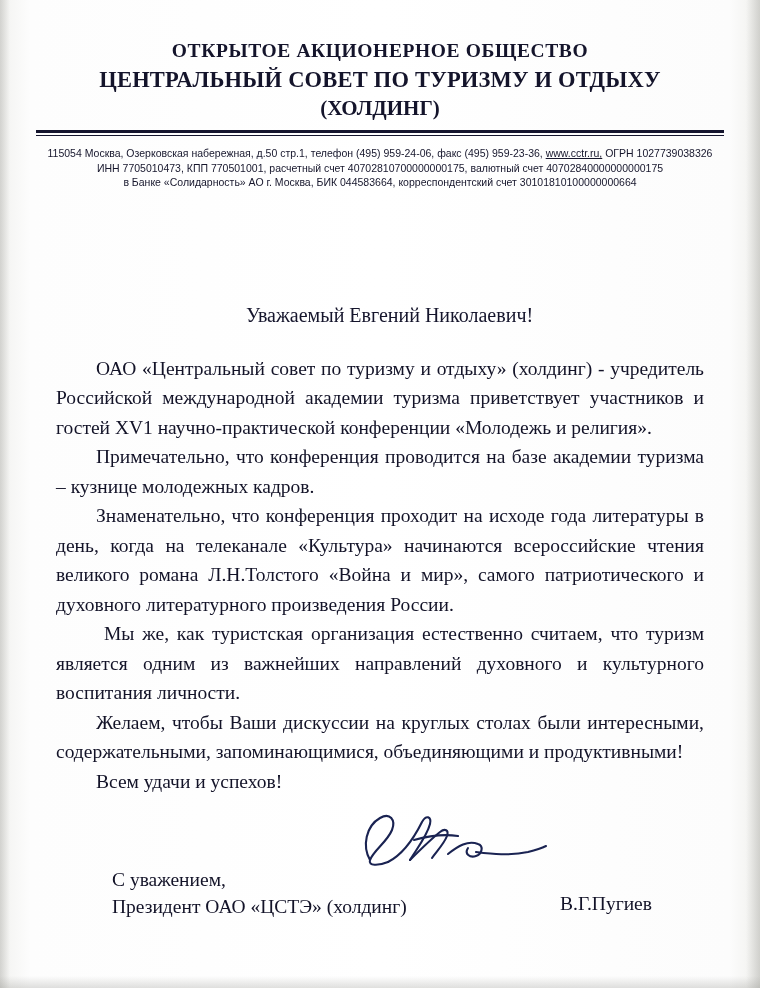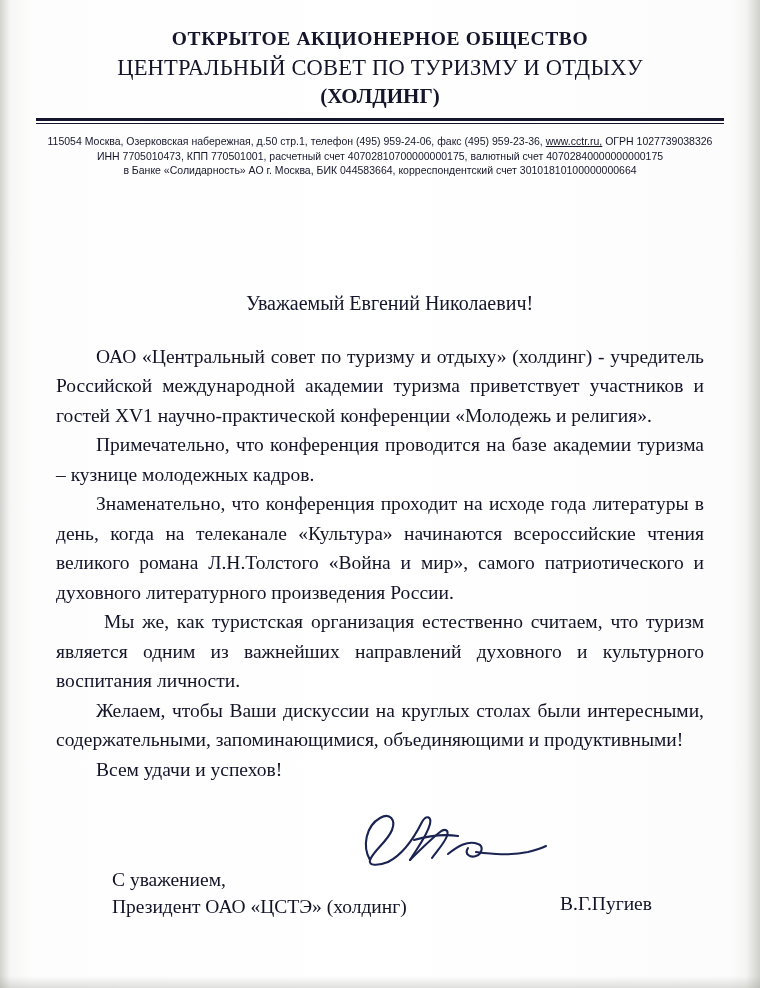--- a/index.html
+++ b/index.html
@@ -18,33 +18,33 @@
   .page {
     position: relative;
     width: 760px;
     height: 988px;
     box-sizing: border-box;
     background: linear-gradient(90deg, #f2f2f0 0%, #fdfdfd 4%, #ffffff 50%, #fcfcfc 96%, #efefec 100%);
   }
 
   
   .letterhead {
-    padding-top: 28px;
+    padding-top: 40px;
     text-align: center;
   }
   .org-line-1 {
     font-family: "Liberation Serif", serif;
     font-weight: bold;
     font-size: 19.5px;
     letter-spacing: 0.6px;
     color: #14142b;
   }
   .org-line-2 {
     font-family: "Liberation Serif", serif;
-    font-weight: normal;
+    font-weight: bold;
     font-size: 22.5px;
     letter-spacing: 0.2px;
     margin-top: 5px;
     color: #14142b;
   }
   .org-line-3 {
     font-family: "Liberation Serif", serif;
     font-weight: bold;
     font-size: 21px;
     margin-top: 3px;

